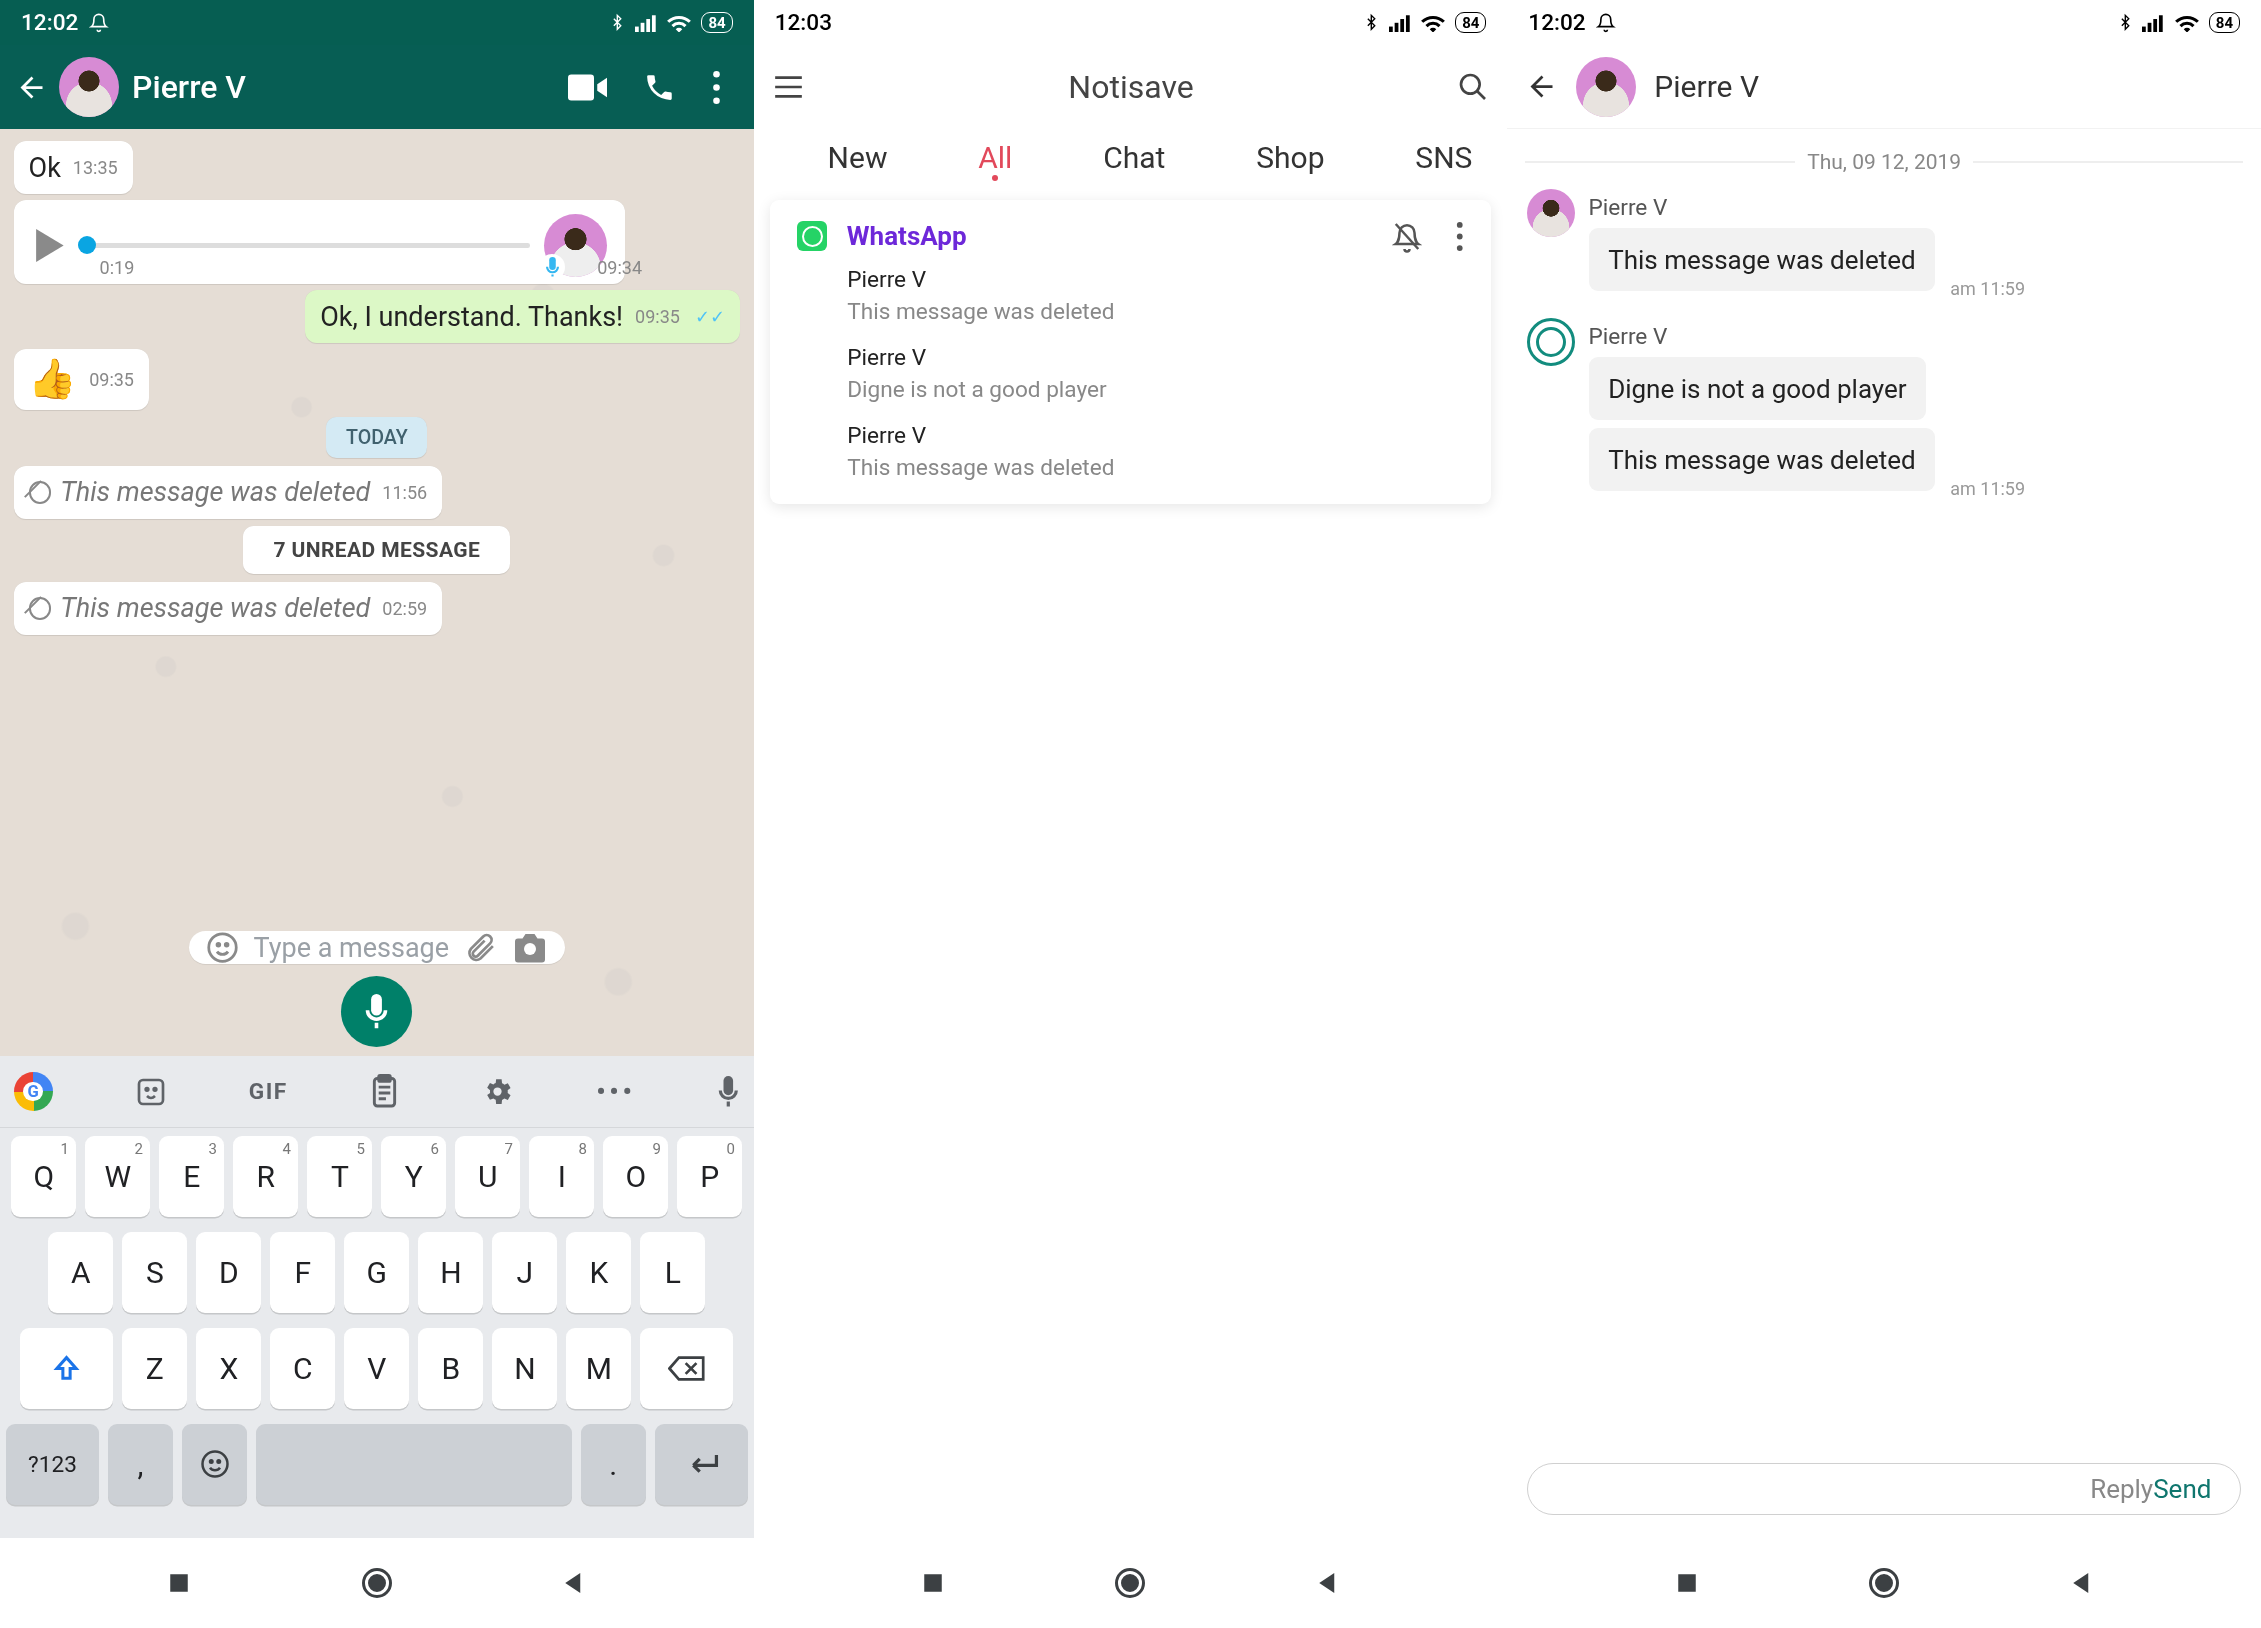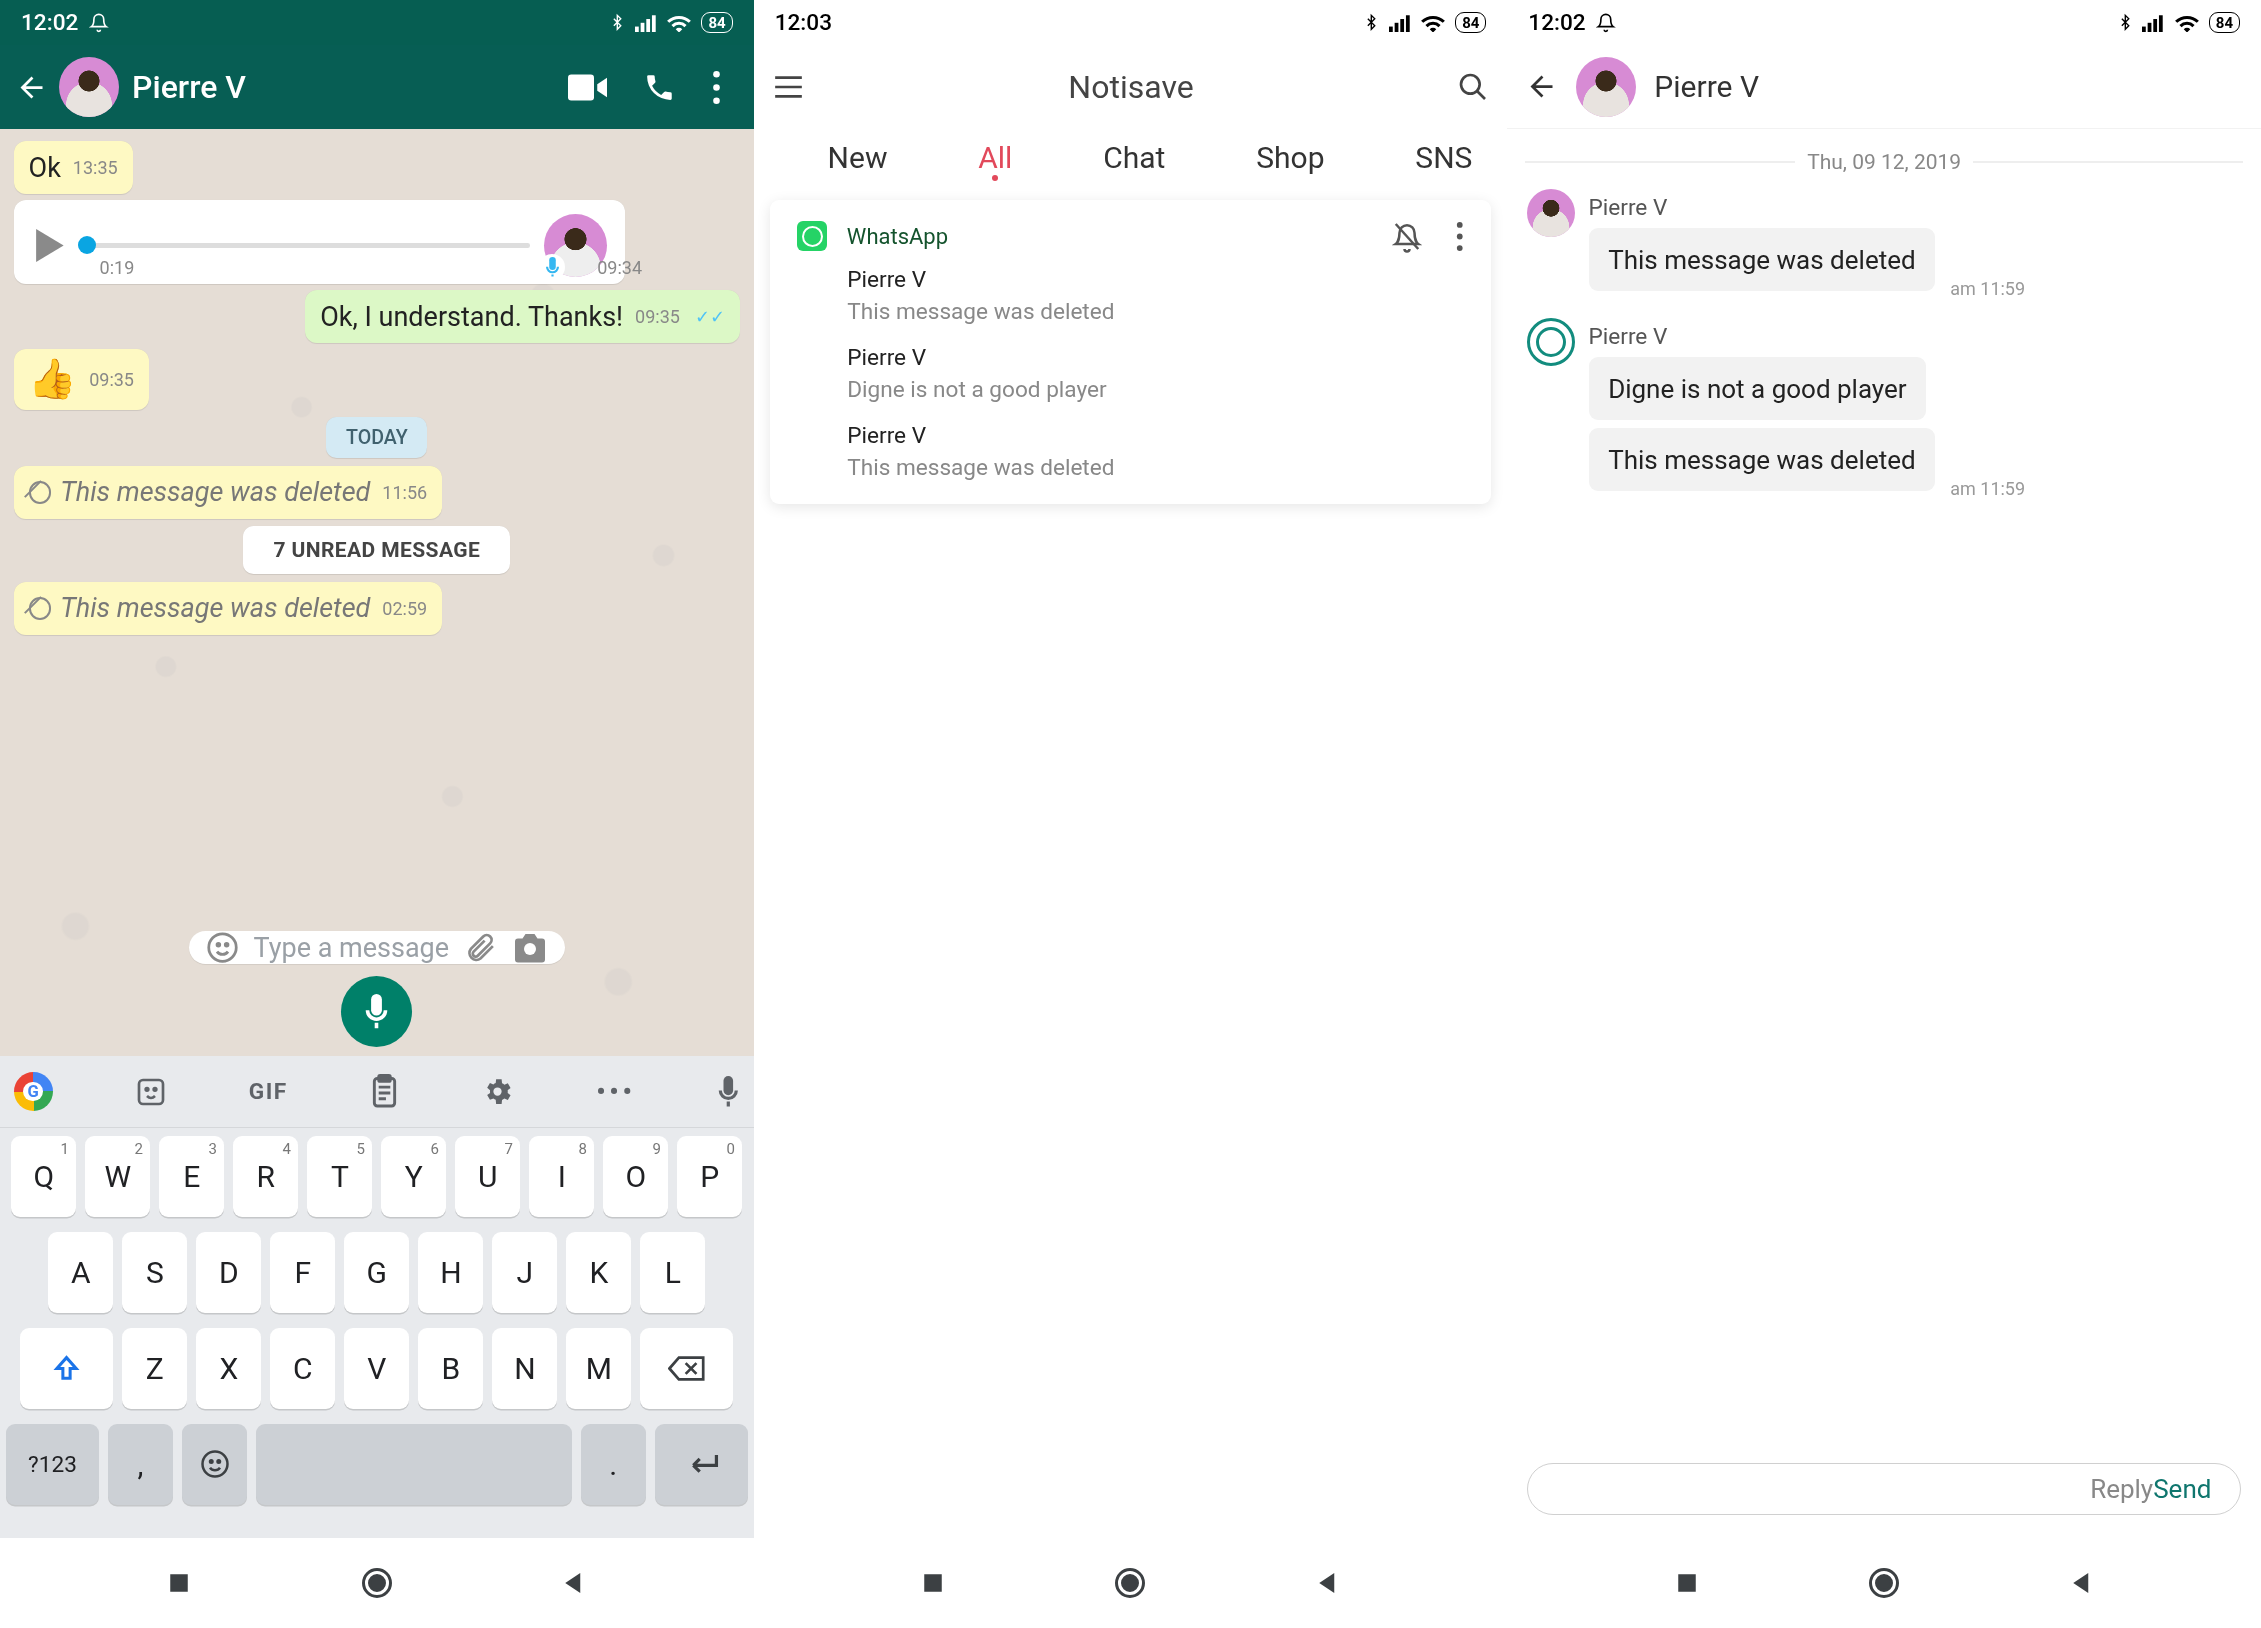--- a/index.html
+++ b/index.html
@@ -30,21 +30,21 @@
       radial-gradient(circle at 40% 30%, #bbb 0 1.2%, transparent 1.4%),
       radial-gradient(circle at 88% 46%, #bbb 0 1.2%, transparent 1.4%),
       radial-gradient(circle at 22% 58%, #bbb 0 1.2%, transparent 1.4%),
       radial-gradient(circle at 60% 72%, #bbb 0 1.2%, transparent 1.4%),
       radial-gradient(circle at 10% 86%, #bbb 0 1.2%, transparent 1.4%),
       radial-gradient(circle at 82% 92%, #bbb 0 1.2%, transparent 1.4%);
   }
   .p1 .msgs { position: relative; padding: 6px 13.6px; }
   .msg-in, .msg-out, .msg-in-voice { position: relative; margin: 6px 0; }
   .bubble { border-radius: 12px; padding: 10.6px 15px; display: inline-flex; align-items: center; gap: 12px; box-shadow: 0 0.8px 0.8px rgba(0,0,0,.1); }
-  .bubble-in { background: #fef9c3; }
+  .bubble-in { background: #ffffff; }
   .bubble-out { background: #dcf8c6; float: right; }
   .msg-text { font-size: 27px; color: #222; }
   .msg-time { font-size: 18px; color: #888; }
   .ticks { color: #4fc3f7; font-size: 18px; margin-left: 3px; }
   .chip { background: #d4eaf4; color: #40616e; font-size: 19.6px; font-weight: 500; padding: 9px 19.6px; border-radius: 10.6px; display: inline-block; box-shadow: 0 0.8px 0.8px rgba(0,0,0,.1);}
   .row-center { display: flex; justify-content: center; margin: 7.5px 0; }
   .unread-chip { background: #fff; color: #444; font-size: 21px; font-weight: 700; padding: 12px 30px; border-radius: 10.6px; box-shadow: 0 0.8px 0.8px rgba(0,0,0,.1); letter-spacing: 0.4px;}
   .deleted { font-style: italic; color: #777; display: flex; align-items: center; gap: 9px; }
   .prohib { width: 22.6px; height: 22.6px; border: 2.3px solid #888; border-radius: 50%; position: relative; flex-shrink:0;}
   .prohib::after { content:""; position:absolute; left:50%; top:-2.3px; width:2.3px; height:22.6px; background:#888; transform: rotate(45deg); transform-origin: top;}
@@ -89,21 +89,21 @@
   .p2 .appbar{height:84px;display:flex;align-items:center;justify-content:space-between;padding:0 18px;}
   .p2 .appbar .title{font-size:32px;color:#444;}
   .p2 .tabs{display:flex;justify-content:space-around;padding:10.6px 9px 21px;}
   .p2 .tabs .tab{font-size:30px;color:#333;position:relative;margin-left:39px;}
   .p2 .tabs .tab.active{color:#e2495b;}
   .p2 .tabs .tab.active::after{content:"";position:absolute;left:50%;transform:translateX(-50%);top:35px;width:6px;height:6px;border-radius:50%;background:#e2495b;}
   .p2 .card{margin:4.5px 16.6px;background:#fff;border-radius:9px;box-shadow:0 3px 13.6px rgba(0,0,0,.10);padding:19.6px 27px 22.6px;}
   .p2 .cardhead{display:flex;align-items:center;gap:19.6px;margin-bottom:13.6px;}
   .p2 .cardhead .wa{width:30px;height:30px;border-radius:6px;background:#25D366;position:relative;}
   .p2 .cardhead .wa::after{content:"";position:absolute;inset:4.5px;border:2.3px solid #fff;border-radius:50%;}
-  .p2 .cardhead .name{font-size:22px;font-weight:400;color:#14532d;flex:1;}
+  .p2 .cardhead .name{font-size:26px;font-weight:700;color:#6d28d9;flex:1;}
   .p2 .ni{margin:9px 0 19.6px 50px;}
   .p2 .ni .sender{font-size:22.6px;color:#222;margin-bottom:4.5px;}
   .p2 .ni .body{font-size:22.6px;color:#888;}
   .p2 .rest{flex:1;}
 
   
   .p3 .statusbar{background:#fff;}
   .p3 .header3{height:84px;display:flex;align-items:center;gap:18px;padding:0 18px;border-bottom:0.8px solid #f2f2f2;}
   .p3 .header3 .avatar { width: 60px; height: 60px; border-radius: 50%; background:#d78bd4; position:relative; overflow:hidden;}
   .p3 .header3 .avatar::after { content:""; position:absolute; inset:0; background: radial-gradient(circle at 50% 40%, #3a2a1a 0 22%, transparent 23%), radial-gradient(circle at 50% 80%, #e8e3df 0 40%, transparent 41%); }

